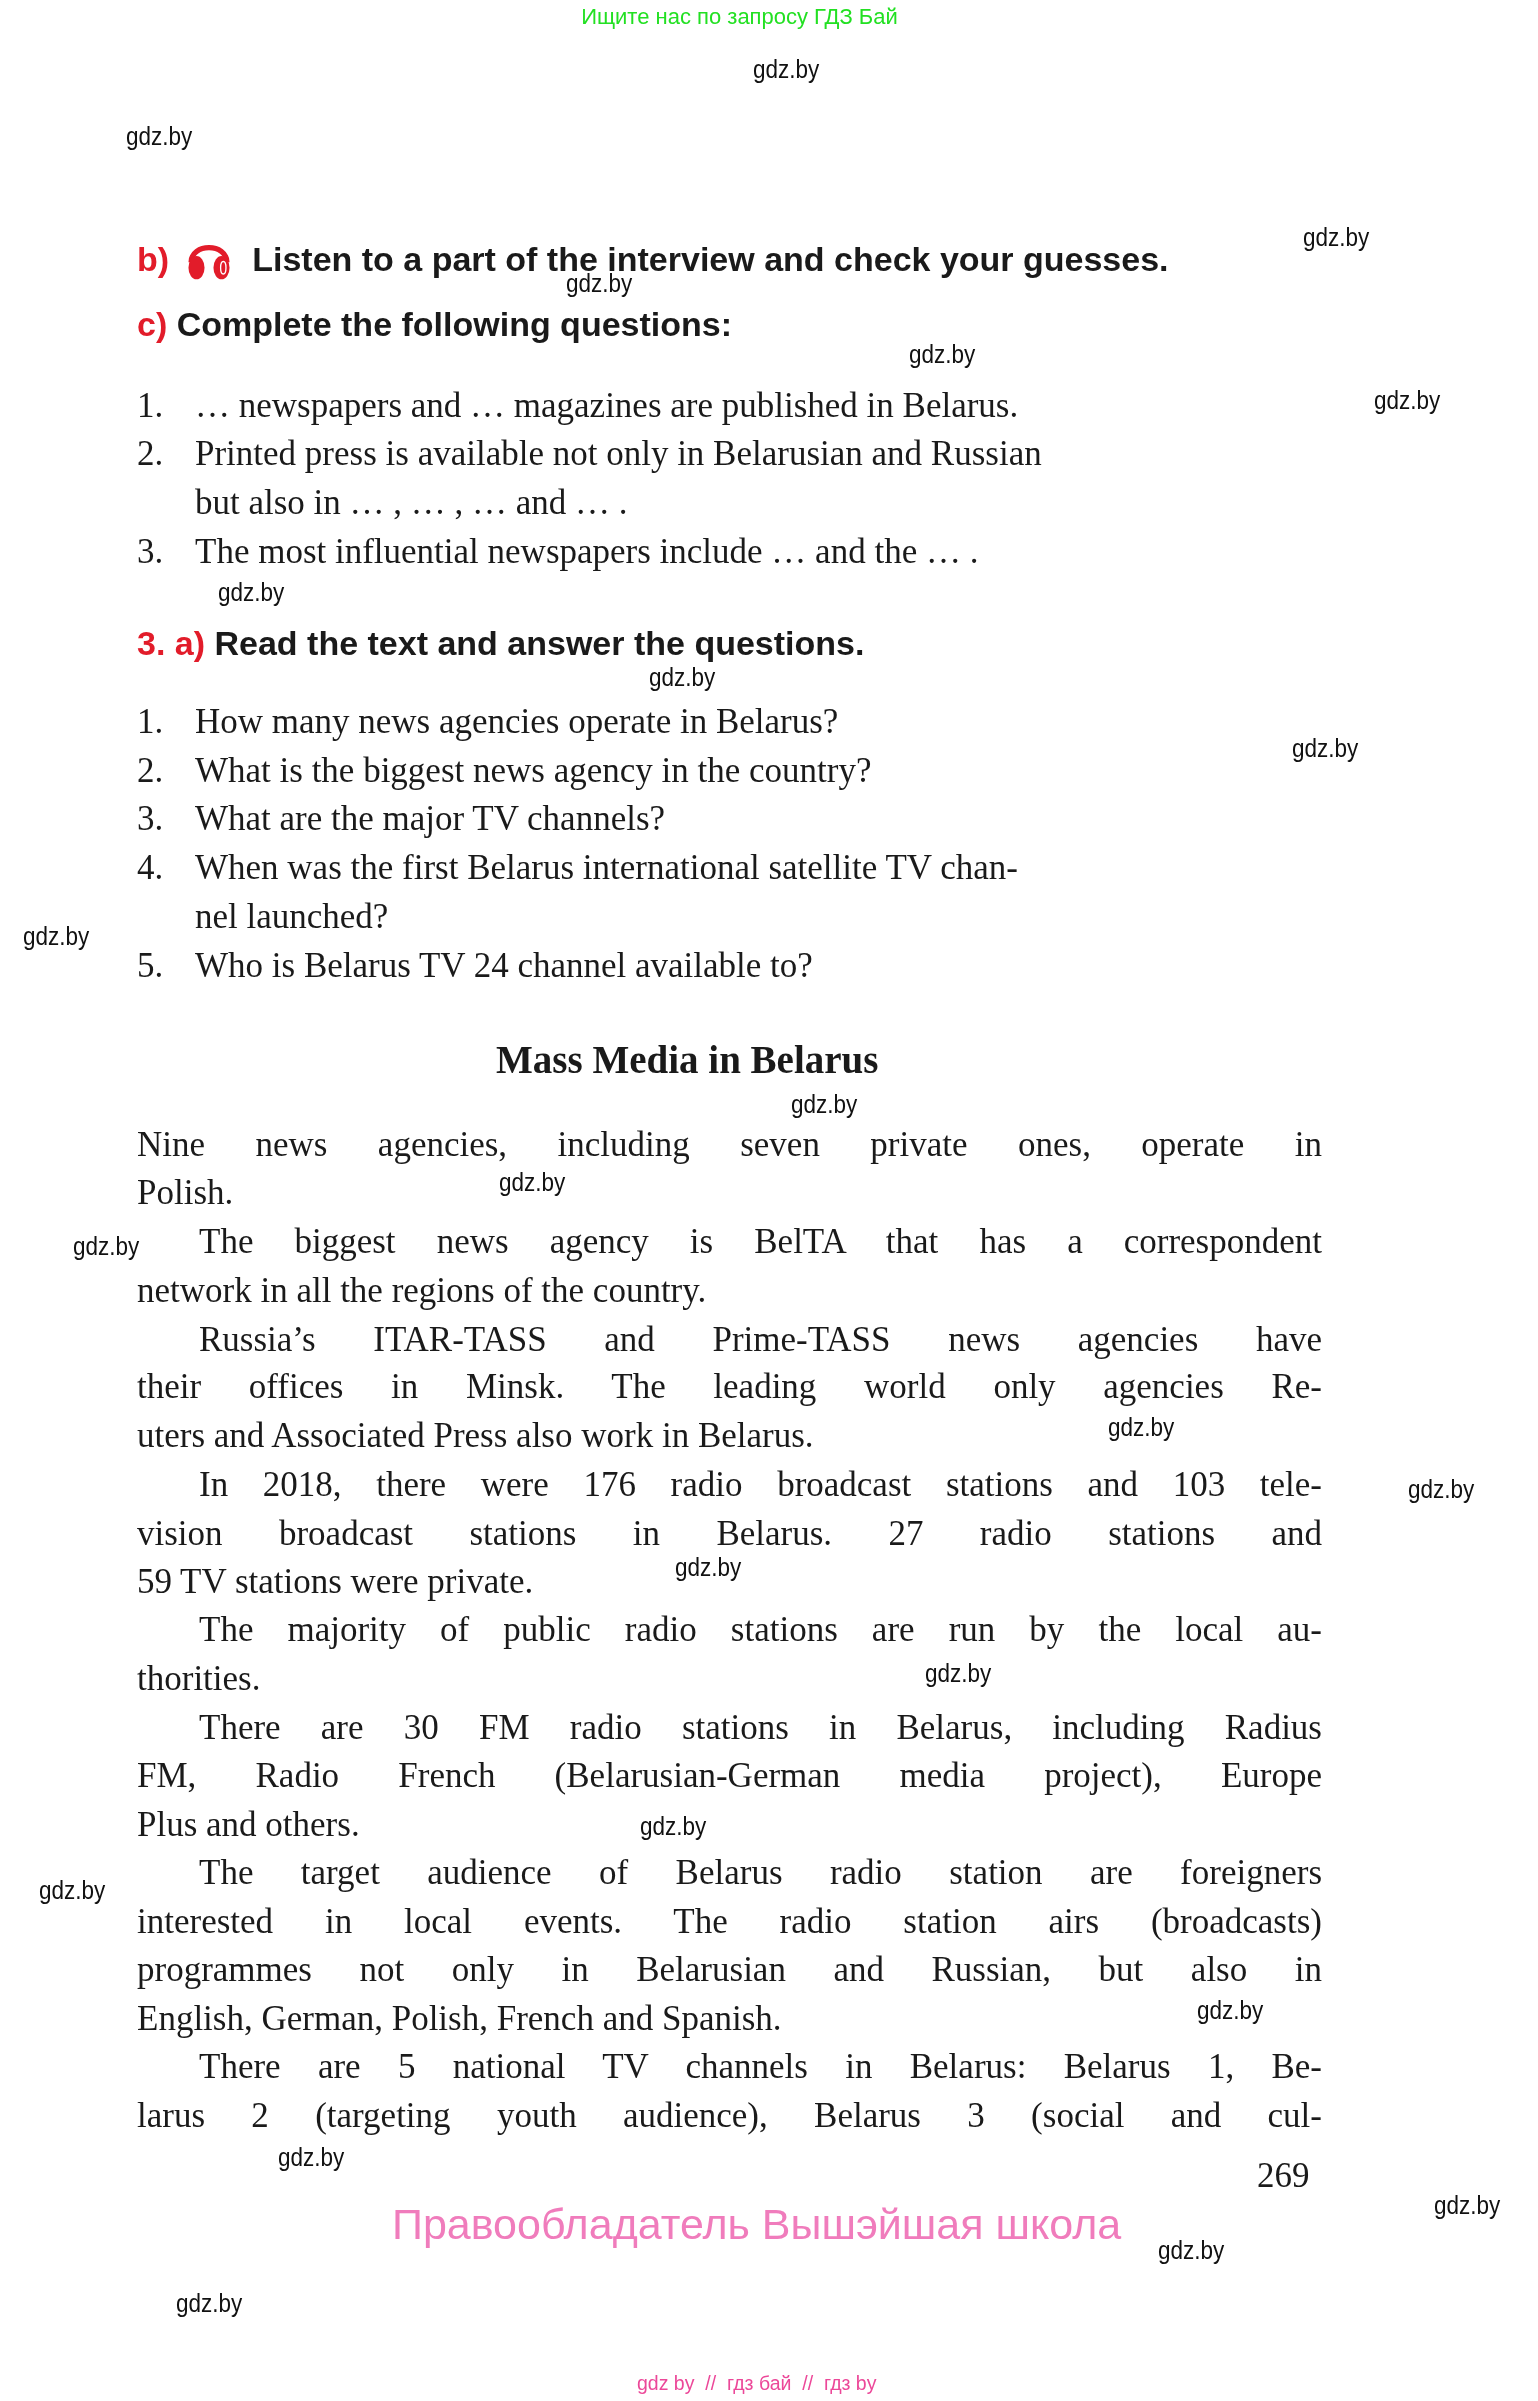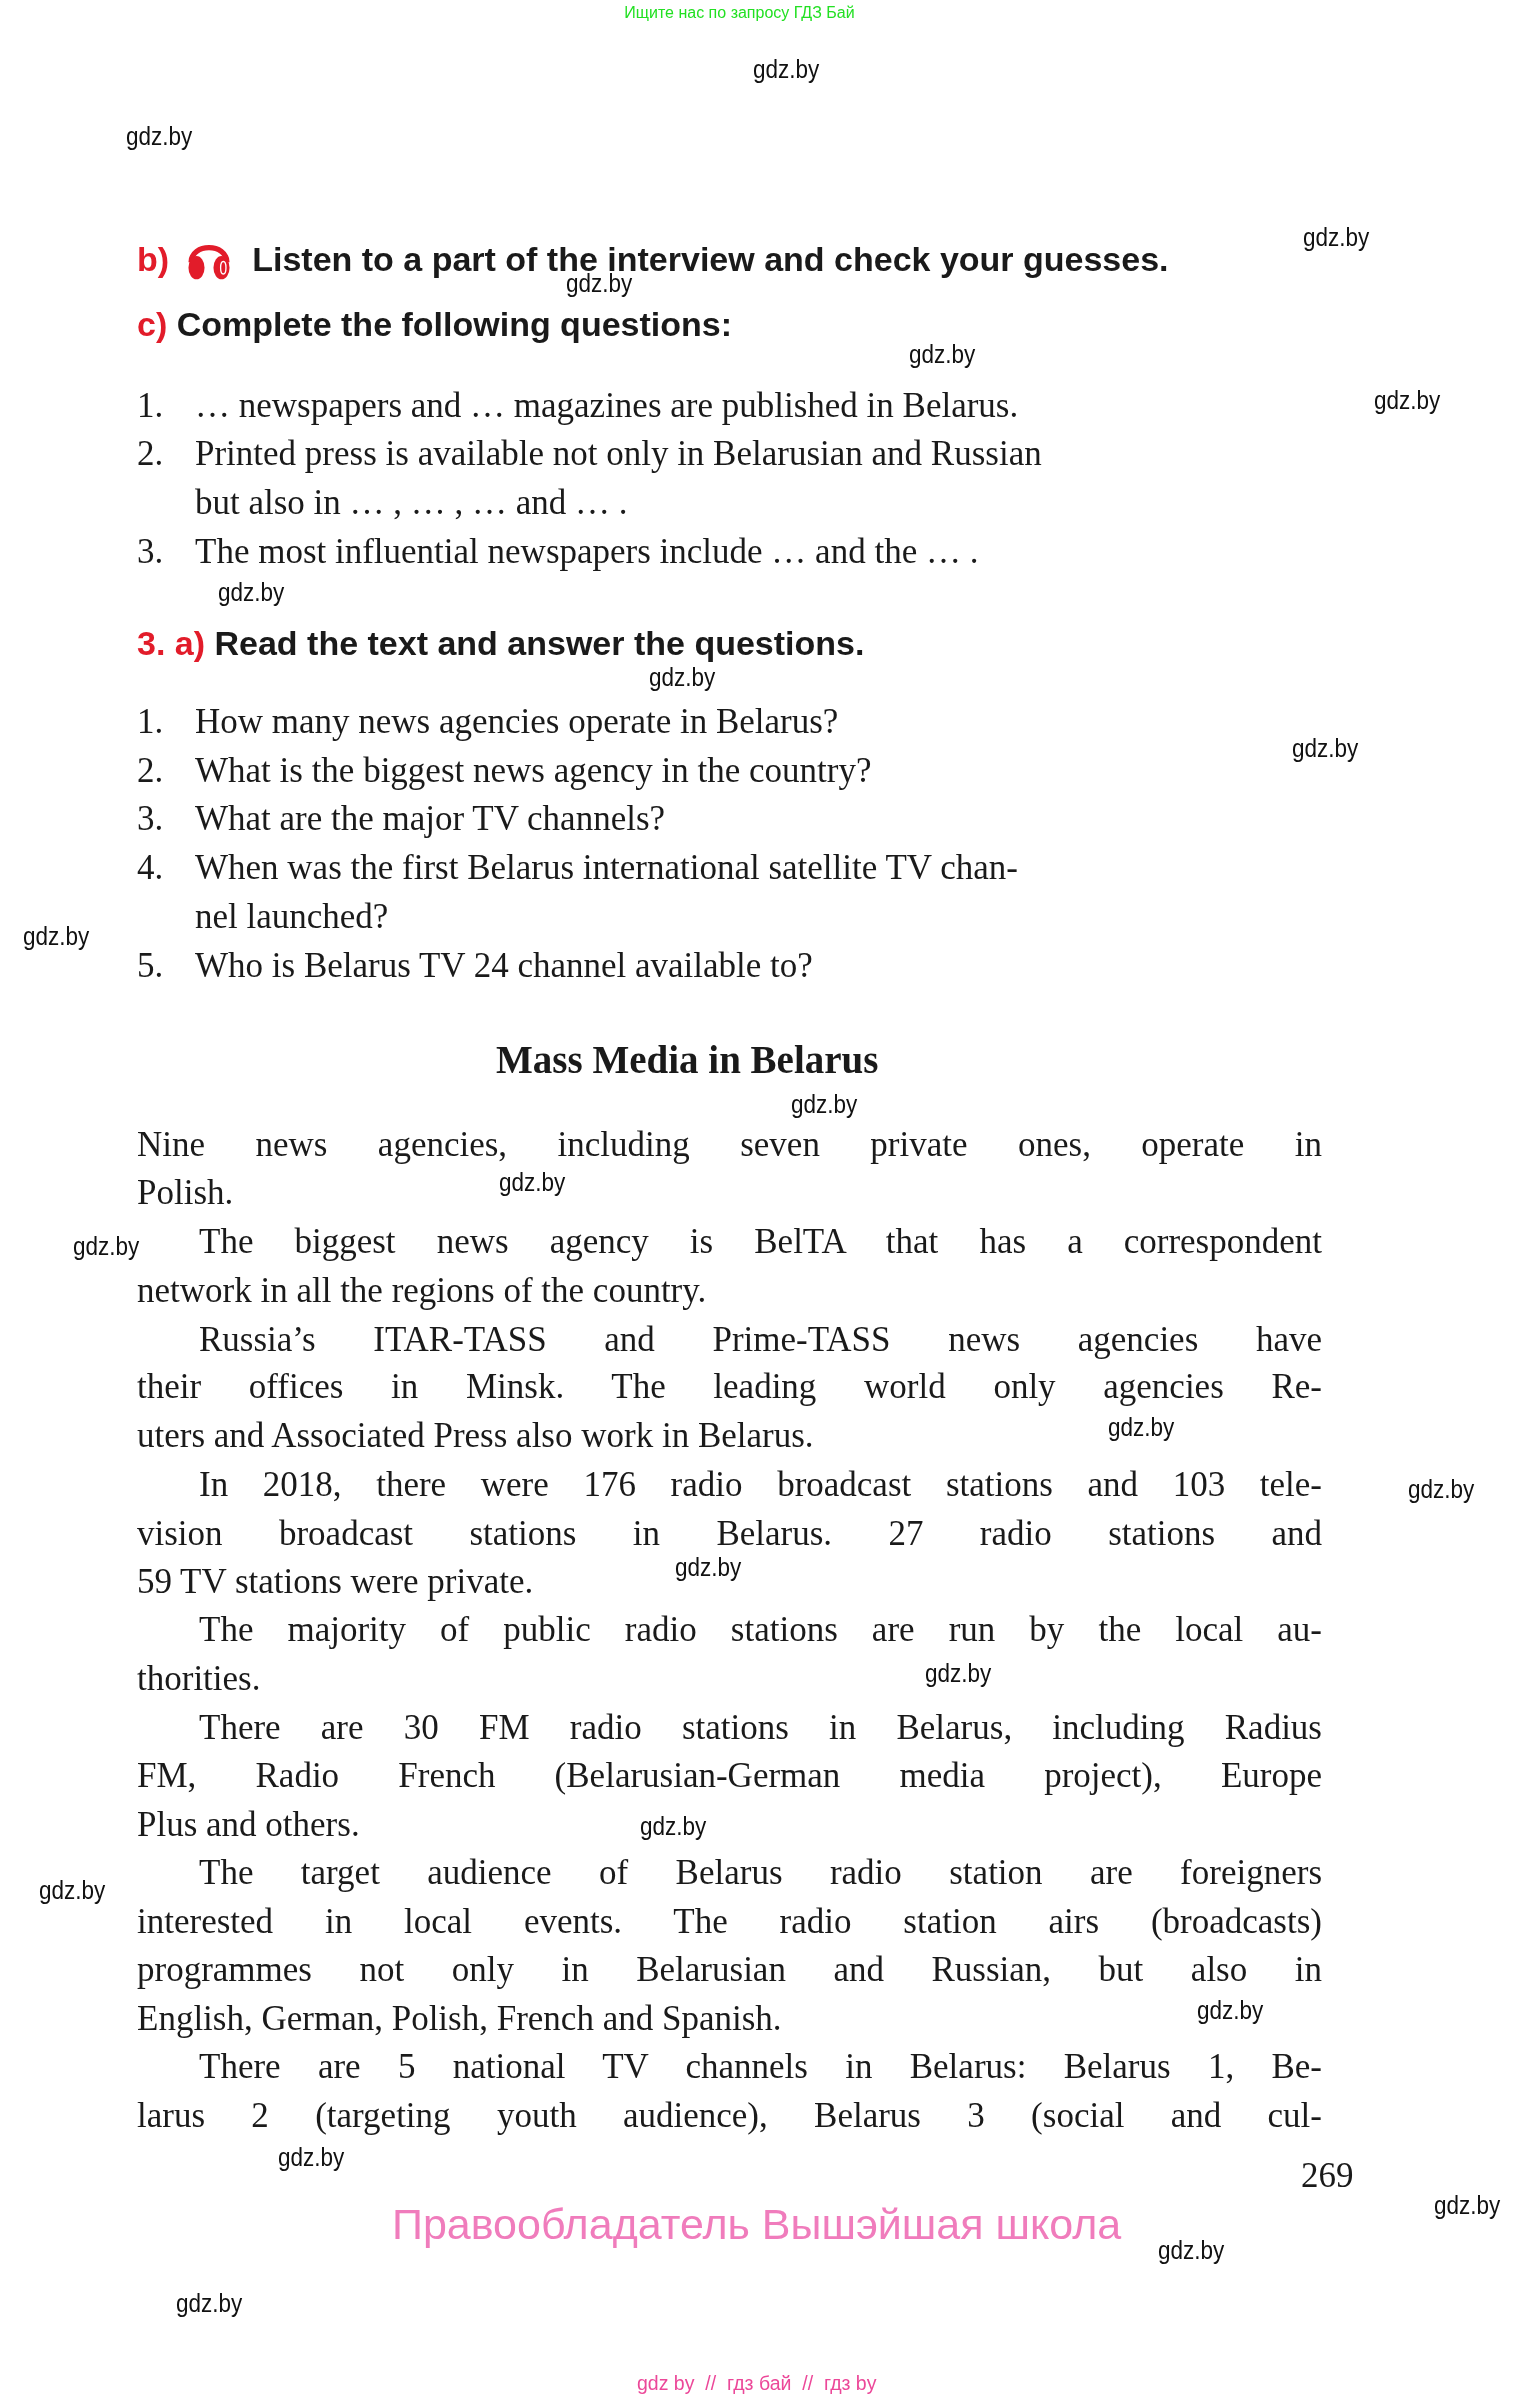--- a/index.html
+++ b/index.html
@@ -1,31 +1,31 @@
 <!DOCTYPE html>
 <html style="font-size:14px"><head>
 <meta charset="utf-8">
 <style>
   html, body { margin: 0; padding: 0; background: #ffffff; }
   body { width: 1539px; height: 2401px; position: relative; overflow: hidden; color: #1a1a1a; }
   .abs { position: absolute; }
-  .top-banner { top: 3.5px; left: 0; width: 1479px; text-align: center; font-family: "Liberation Sans", sans-serif; font-size: 16px; color: #22e022; }
+  .top-banner { top: 3.5px; left: 0; width: 1479px; text-align: center; font-family: "Liberation Sans", sans-serif; font-size: 22px; color: #22e022; }
   .wm { font-family: "Liberation Sans", sans-serif; font-size: 25px; color: #111; transform: scaleX(0.9); transform-origin: left top; white-space: nowrap; }
   .task { font-family: "Liberation Sans", sans-serif; font-weight: bold; font-size: 34px; color: #1a1a1a; white-space: nowrap; }
   .task .lbl { color: #e21c2a; }
   .serif { font-family: "Liberation Serif", serif; font-size: 35px; color: #1a1a1a; line-height: 49px; }
   .list-row { position: absolute; left: 137px; white-space: nowrap; }
   .list-row .num { display: inline-block; width: 58px; }
   .line { position: absolute; left: 137px; width: 1185px; white-space: nowrap; text-align: justify; text-align-last: justify; }
   .line.last { text-align-last: left; }
   .line.indent { left: 199px; width: 1123px; }
   .title { font-family: "Liberation Serif", serif; font-weight: bold; font-size: 39px; white-space: nowrap; }
   .pink { font-family: "Liberation Sans", sans-serif; font-size: 43px; color: #f07cbc; white-space: nowrap; }
   .footer { font-family: "Liberation Sans", sans-serif; font-size: 19.5px; color: #ec4899; white-space: pre; }
-  .pageno { font-family: "Liberation Serif", serif; font-size: 35px; margin-left: 44px; }
+  .pageno { font-family: "Liberation Serif", serif; font-size: 35px; }
   .hp-icon { display: inline-block; width: 50px; height: 50px; vertical-align: -10.6px; margin: 0 8.9px 0 5.3px; }
 </style>
 </head>
 <body>
 
 <div class="abs top-banner">Ищите нас по запросу ГДЗ Бай</div>
 
 <div class="abs wm" style="left:753px;top:55px">gdz.by</div>
 <div class="abs wm" style="left:126px;top:122px">gdz.by</div>
 <div class="abs wm" style="left:1303px;top:223px">gdz.by</div>

